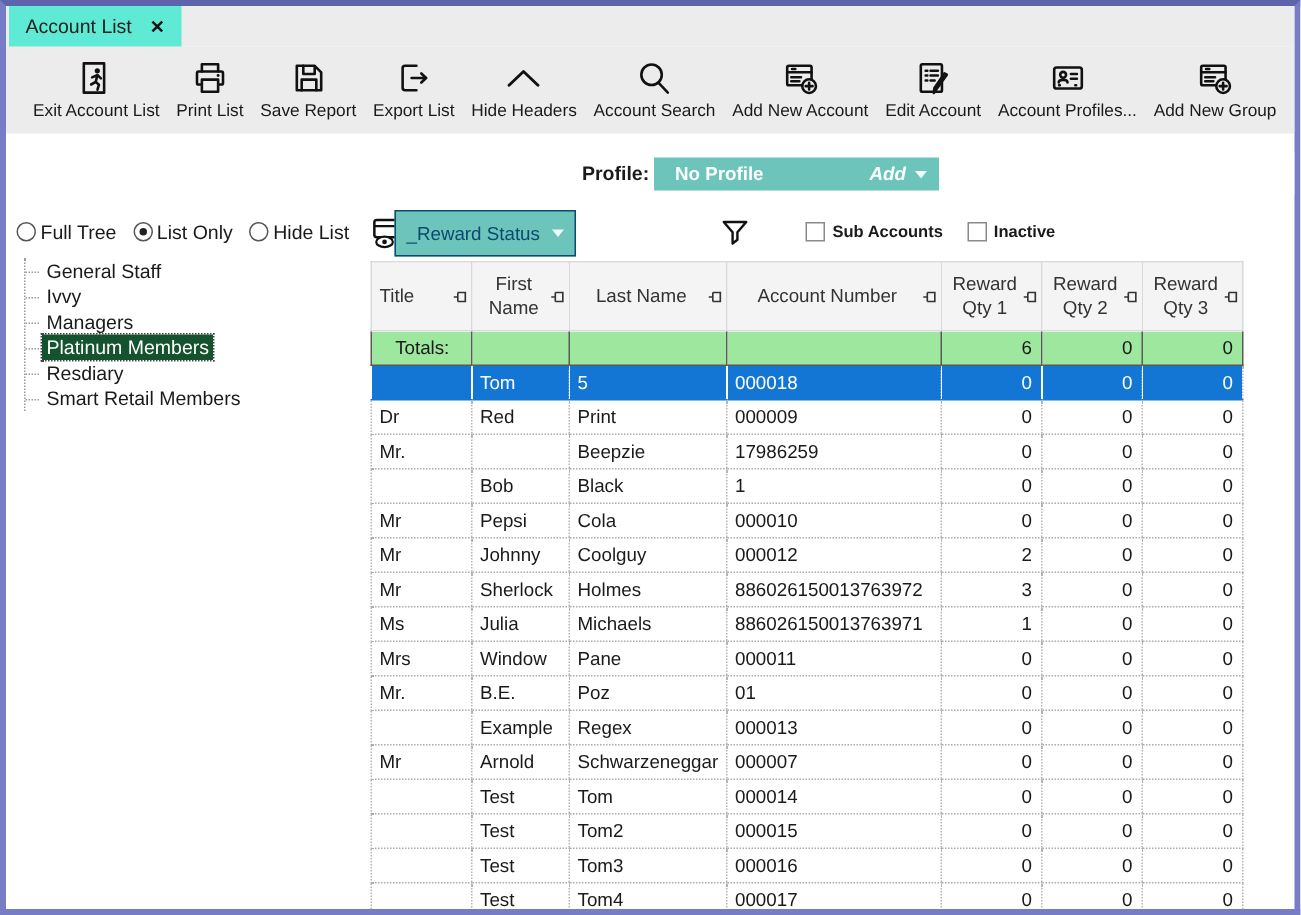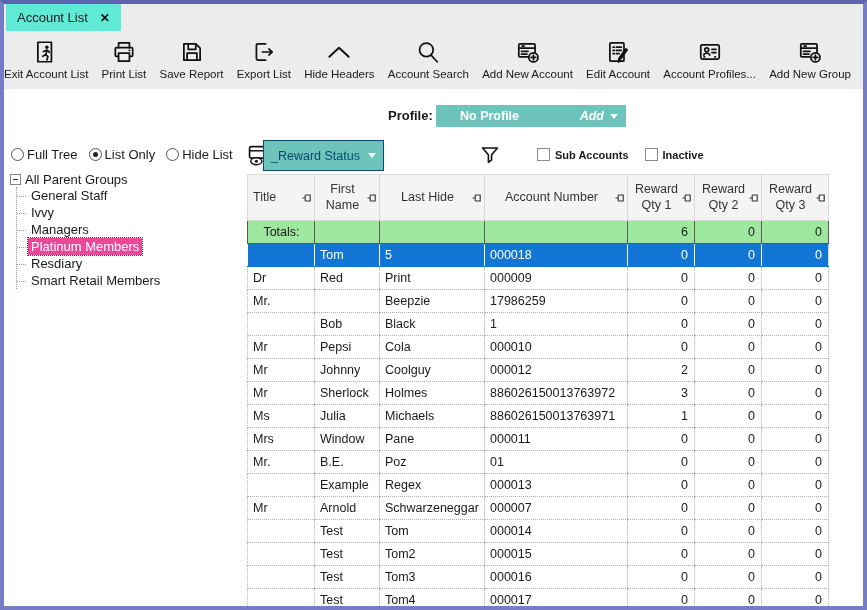--- a/index.html
+++ b/index.html
@@ -9,51 +9,51 @@
     border:4px solid #767cc5; border-top-color:#5e64ab;
     background:#fff; font-family:"Liberation Sans", sans-serif; color:#1a1a1a;
   }
   
   .tab-row { height:27px; background:#ececec; position:relative; }
   .tab { position:absolute; left:2px; top:0; height:27px; background:#5eead4;
          display:flex; align-items:center; gap:12px; padding:0 11px; font-size:13px; color:#222; }
   .tab-close { font-size:12px; font-weight:bold; color:#111; cursor:default; line-height:1; }
   
   .toolbar { height:58px; background:#ececec; display:flex; justify-content:space-between;
-             align-items:flex-start; padding:3px 12px 0 0; }
+             align-items:flex-start; padding:3px 12px 0 18px; }
   .tb-item { display:flex; flex-direction:column; align-items:center; padding-top:2px; }
   .tb-icon { height:31px; display:flex; align-items:center; justify-content:center; }
   .tb-icon svg { stroke:#111; fill:none; stroke-width:1.6; stroke-linejoin:round; stroke-linecap:round; }
   .tb-label { font-size:11.5px; color:#1a1a1a; white-space:nowrap; margin-top:1px; }
   
   .profile-row { height:29px; background:#fff; position:relative;margin-top:12px; }
   .profile-label { position:absolute; left:384px; top:7px; font-weight:bold; font-size:13px; }
   .profile-box { position:absolute; left:432px; top:4px; width:190px; height:22px;
                  background:#6cc4bb; color:#fff; display:flex; align-items:center;
                  font-weight:bold; font-size:12.5px; }
-  .profile-value { padding-left:24px; flex:1; }
+  .profile-value { padding-left:14px; flex:1; }
   .profile-add { display:flex; align-items:center; gap:6px; padding-right:8px; cursor:default;font-style:italic; }
   .caret-down { width:0; height:0; border-left:4px solid transparent; border-right:4px solid transparent;
                 border-top:5px solid rgba(255,255,255,.92); }
   
   .main { display:flex; height:488px;margin-top:10px; }
   .left-panel { width:243px; padding:4px 0 0 5px; font-size:13px; flex:none; }
   .radio-row { display:flex; gap:11px; align-items:center; margin:3px 0 10px 2px; white-space:nowrap; }
   .radio { display:flex; align-items:center; gap:3px; }
   .rb { width:13px; height:13px; border-radius:50%; border:1px solid #555; background:#fff;
         position:relative; flex:none; }
   .radio.selected .rb::after { content:""; position:absolute; inset:3px; border-radius:50%; background:#222; }
   .tree-root { display:flex; align-items:center; gap:4px; margin-left:1px; }
   .expand-box { width:11px; height:11px; border:1px solid #858585; background:#fff; position:relative; flex:none; }
   .expand-box::after { content:""; position:absolute; left:2px; right:2px; top:4px; border-top:1px solid #333; }
   .tree-children { margin-left:7px; border-left:1px dotted #9a9a9a; }
   .tree-item { margin-left:11px; padding:1px 3px; position:relative; width:max-content;
                white-space:nowrap; line-height:15px; }
   .tree-item::before { content:""; position:absolute; left:-11px; top:50%; width:9px; border-top:1px dotted #9a9a9a; }
-  .tree-item.selected { background:#ec4899; color:#fff; outline:1px dotted #444; }
+  .tree-item.selected { background:#14532d; color:#fff; outline:1px dotted #444; }
   
   .right-panel { flex:1; position:relative; }
   .controls-row { height:34px; position:relative; }
   .col-chooser { position:absolute; left:1px; top:5px; }
   .col-chooser svg, .funnel svg { display:block; }
   .reward-dd { position:absolute; left:16px; top:0; width:121px; height:31px;
                background:#6cc4bb; border:1px solid #0c4a6e; display:flex; align-items:center;
                justify-content:space-between; color:#0c4a6e; font-size:12.5px; padding:0 7px; }
   .dd-caret { width:0; height:0; border-left:4px solid transparent; border-right:4px solid transparent;
               border-top:5px solid rgba(255,255,255,.9); }
@@ -216,24 +216,20 @@
         <label class="radio selected">
           <span class="rb"></span>
           <span>List Only</span>
         </label>
         <label class="radio">
           <span class="rb"></span>
           <span>Hide List</span>
         </label>
       </div>
       <div class="tree">
-        <div class="tree-root">
-          <span class="expand-box"></span>
-          <span>All Parent Groups</span>
-        </div>
         <div class="tree-children">
           <div class="tree-item">General Staff</div>
           <div class="tree-item">Ivvy</div>
           <div class="tree-item">Managers</div>
           <div class="tree-item selected">Platinum Members</div>
           <div class="tree-item">Resdiary</div>
           <div class="tree-item">Smart Retail Members</div>
         </div>
       </div>
     </div>
@@ -280,21 +276,21 @@
             <col style="width:67px">
         </colgroup>
         <thead>
           <tr>
             <th><span>Title</span><svg class="pin" width="10" height="10" viewBox="0 0 10 10">
                   <path d="M0.5 5 H3.2 M3.2 2 V8 M3.2 2 H8.2 V8 H3.2" fill="none" stroke="#333" stroke-width="1.1"></path>
                 </svg></th>
             <th><span>First Name</span><svg class="pin" width="10" height="10" viewBox="0 0 10 10">
                   <path d="M0.5 5 H3.2 M3.2 2 V8 M3.2 2 H8.2 V8 H3.2" fill="none" stroke="#333" stroke-width="1.1"></path>
                 </svg></th>
-            <th><span>Last Hide</span><svg class="pin" width="10" height="10" viewBox="0 0 10 10">
+            <th><span>Last Name</span><svg class="pin" width="10" height="10" viewBox="0 0 10 10">
                   <path d="M0.5 5 H3.2 M3.2 2 V8 M3.2 2 H8.2 V8 H3.2" fill="none" stroke="#333" stroke-width="1.1"></path>
                 </svg></th>
             <th><span>Account Number</span><svg class="pin" width="10" height="10" viewBox="0 0 10 10">
                   <path d="M0.5 5 H3.2 M3.2 2 V8 M3.2 2 H8.2 V8 H3.2" fill="none" stroke="#333" stroke-width="1.1"></path>
                 </svg></th>
             <th><span>Reward Qty 1</span><svg class="pin" width="10" height="10" viewBox="0 0 10 10">
                   <path d="M0.5 5 H3.2 M3.2 2 V8 M3.2 2 H8.2 V8 H3.2" fill="none" stroke="#333" stroke-width="1.1"></path>
                 </svg></th>
             <th><span>Reward Qty 2</span><svg class="pin" width="10" height="10" viewBox="0 0 10 10">
                   <path d="M0.5 5 H3.2 M3.2 2 V8 M3.2 2 H8.2 V8 H3.2" fill="none" stroke="#333" stroke-width="1.1"></path>

